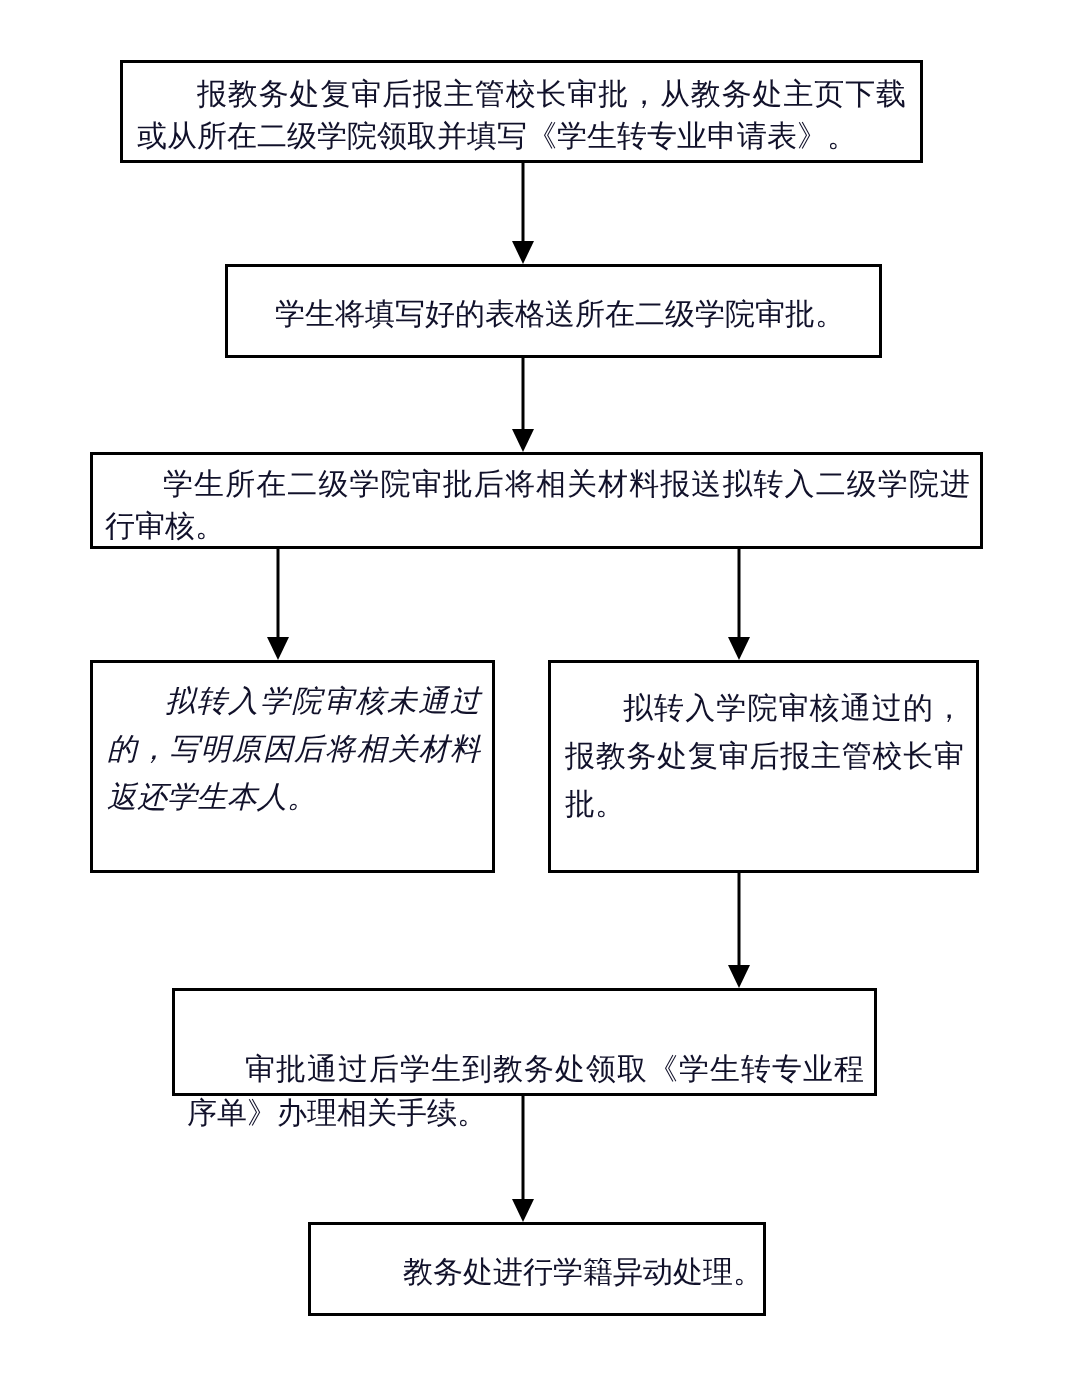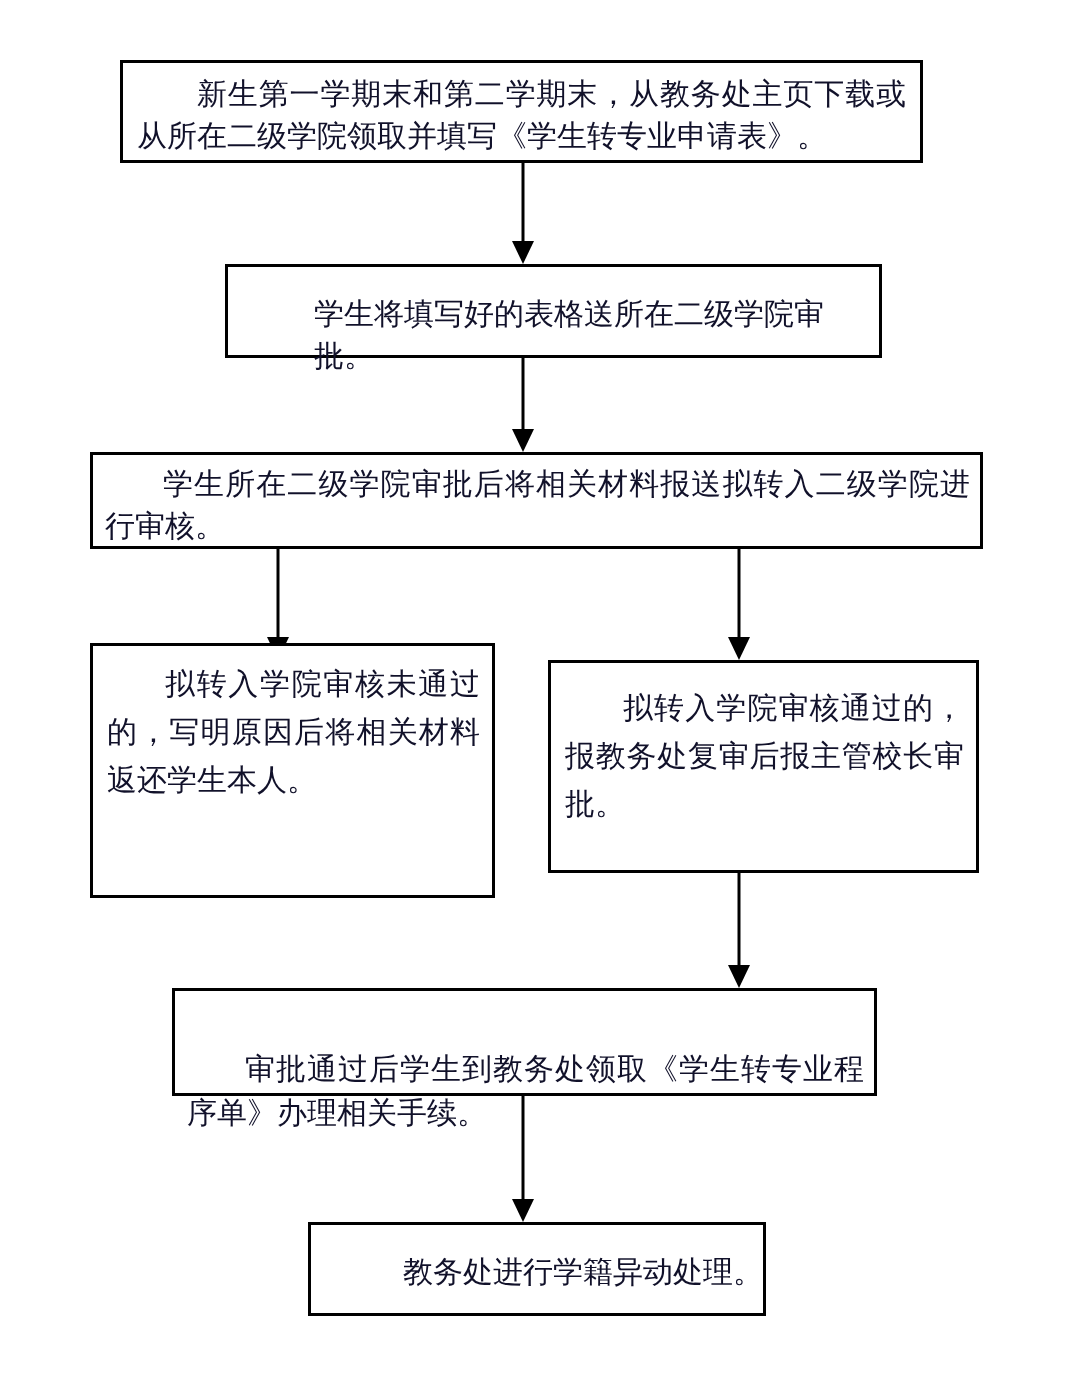--- a/index.html
+++ b/index.html
@@ -43,34 +43,33 @@
     text-align: justify;
     text-align-last: left;
   }
   
   #box-submit { left: 225px; top: 264px; width: 657px; height: 94px; }
   #box-submit .node-text {
     font-size: 30px;
     line-height: 42px;
     padding: 26px 0 0 47px;
     text-align: left;
-    margin-left: 39px;
   }
   
   #box-forward { left: 90px; top: 452px; width: 893px; height: 97px; }
   #box-forward .node-text {
     font-size: 30px;
     line-height: 42px;
     padding: 8px 10px 0 12px;
     text-indent: 58px;
     text-align: justify;
     text-align-last: left;
   }
   
-  #box-rejected { left: 90px; top: 643px; width: 405px; height: 255px; }
+  #box-rejected { left: 90px; top: 660px; width: 405px; height: 213px; font-style: italic; }
   #box-rejected .node-text {
     font-size: 30px;
     line-height: 48px;
     padding: 14px 12px 0 14px;
     text-indent: 58px;
     text-align: justify;
     text-align-last: left;
   }
   
   #box-approved { left: 548px; top: 660px; width: 431px; height: 213px; }
@@ -106,21 +105,21 @@
     pointer-events: none;
   }
   .connector svg { display: block; }
 </style>
 </head>
 <body>
 
 <div id="flowchart-canvas">
 
   <div class="node-box" id="box-intake">
-    <span class="node-text">新生第一学期末和第二学期末，从教务处主页下载或从所在二级学院领取并填写《学生转专业申请表》。</span>
+    <span class="node-text">报教务处复审后报主管校长审批，从教务处主页下载或从所在二级学院领取并填写《学生转专业申请表》。</span>
   </div>
 
   <div class="connector" style="left:508px; top:163px; width:30px; height:101px;">
     <svg width="30" height="101" viewBox="0 0 30 101">
       <line x1="15" y1="0" x2="15" y2="84" stroke="#000000" stroke-width="3"></line>
       <polygon points="4,78 26,78 15,101" fill="#000000"></polygon>
     </svg>
   </div>
 
   <div class="node-box" id="box-submit">

